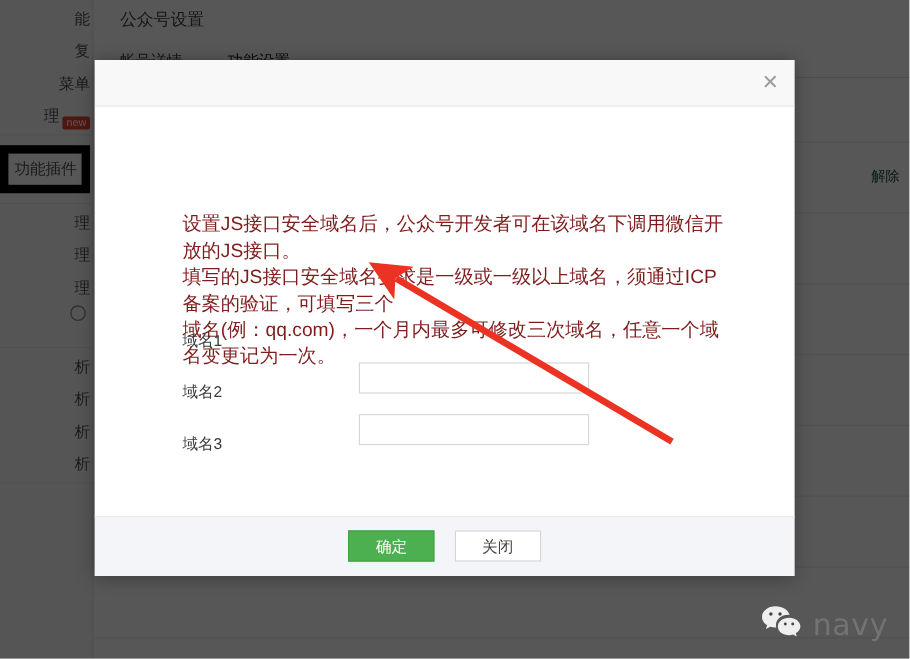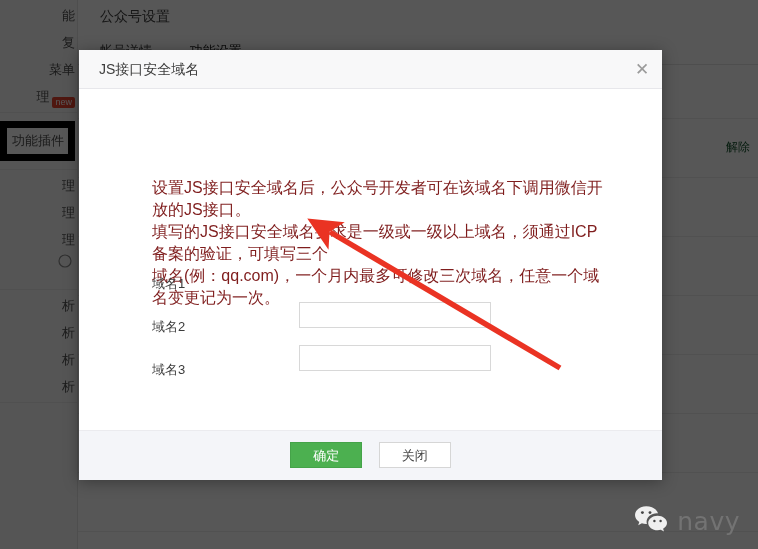--- a/index.html
+++ b/index.html
@@ -369,21 +369,20 @@
       <div class="bg-row"></div>
     </div>
   </div>
 </div>
 
 <div id="overlay"></div>
 
 <div id="dialog">
 
   <div id="dialog-header">
-    <div id="dialog-title">JS接口安全域名</div>
     <div id="dialog-close">✕</div>
   </div>
 
   <div id="dialog-body">
 
     <div id="desc">
       <p>设置JS接口安全域名后，公众号开发者可在该域名下调用微信开放的JS接口。</p>
       <p>填写的JS接口安全域名要求是一级或一级以上域名，须通过ICP备案的验证，可填写三个</p>
       <p>域名(例：qq.com)，一个月内最多可修改三次域名，任意一个域名变更记为一次。</p>
     </div>

